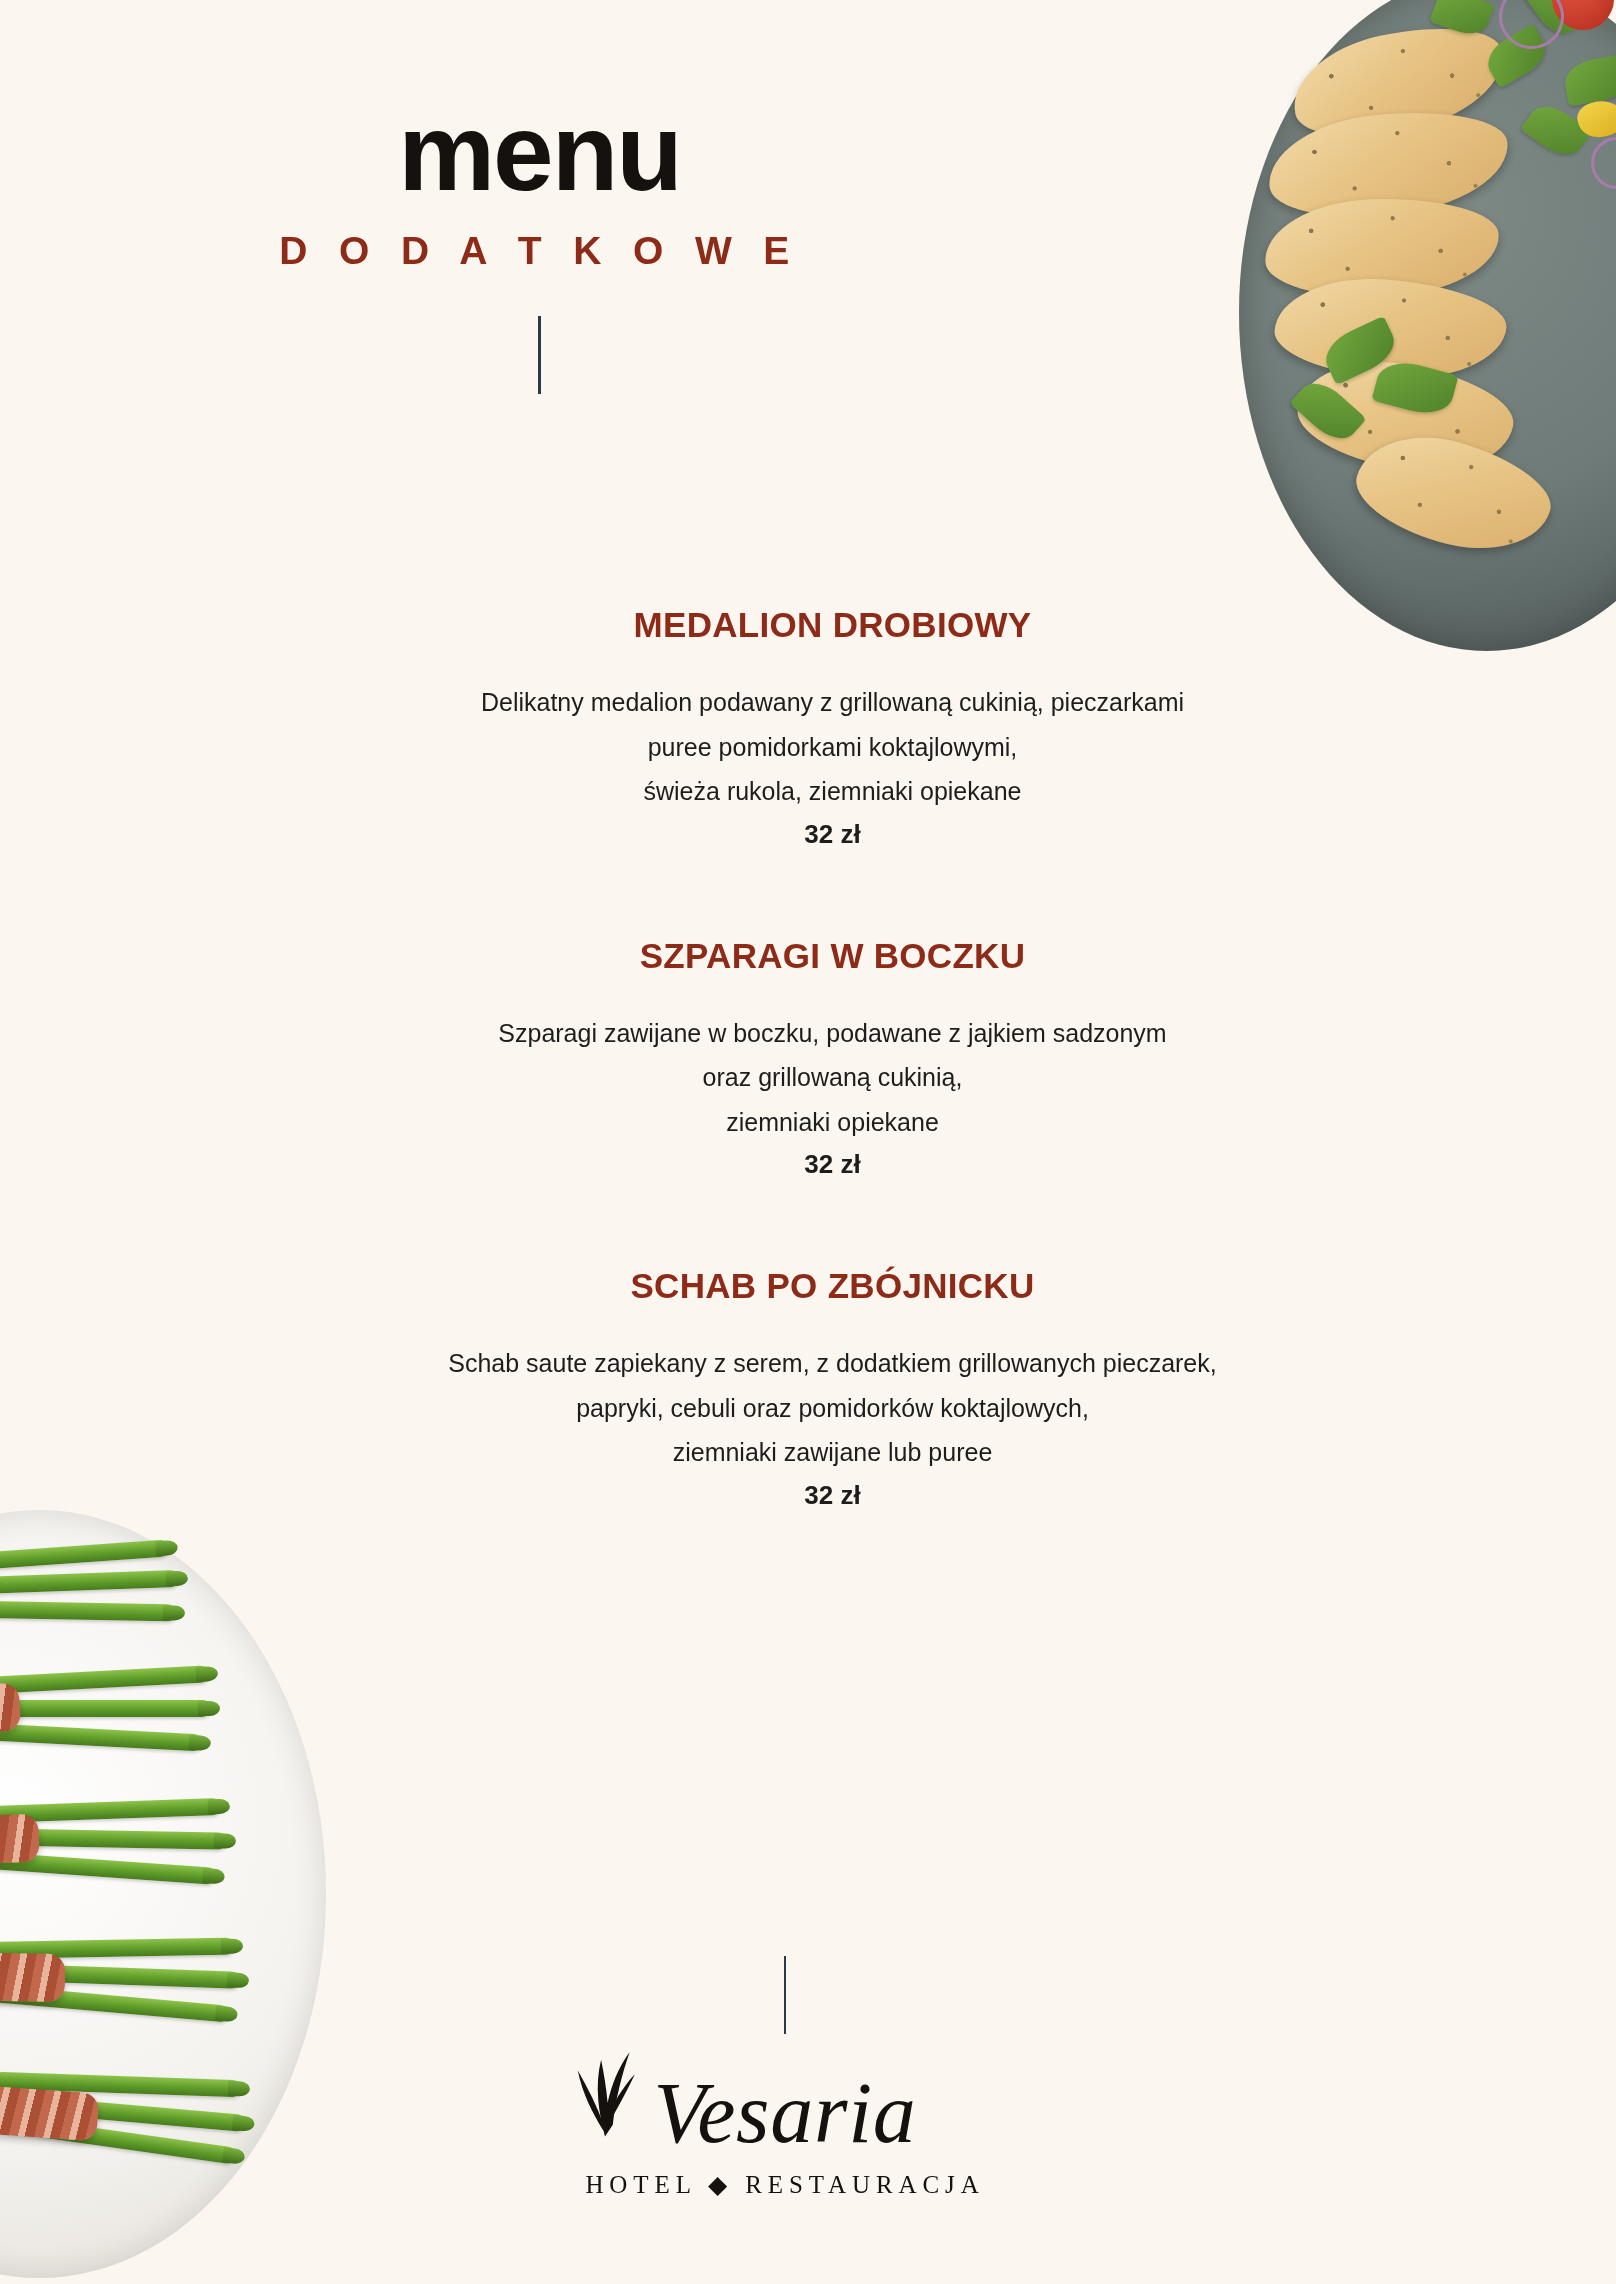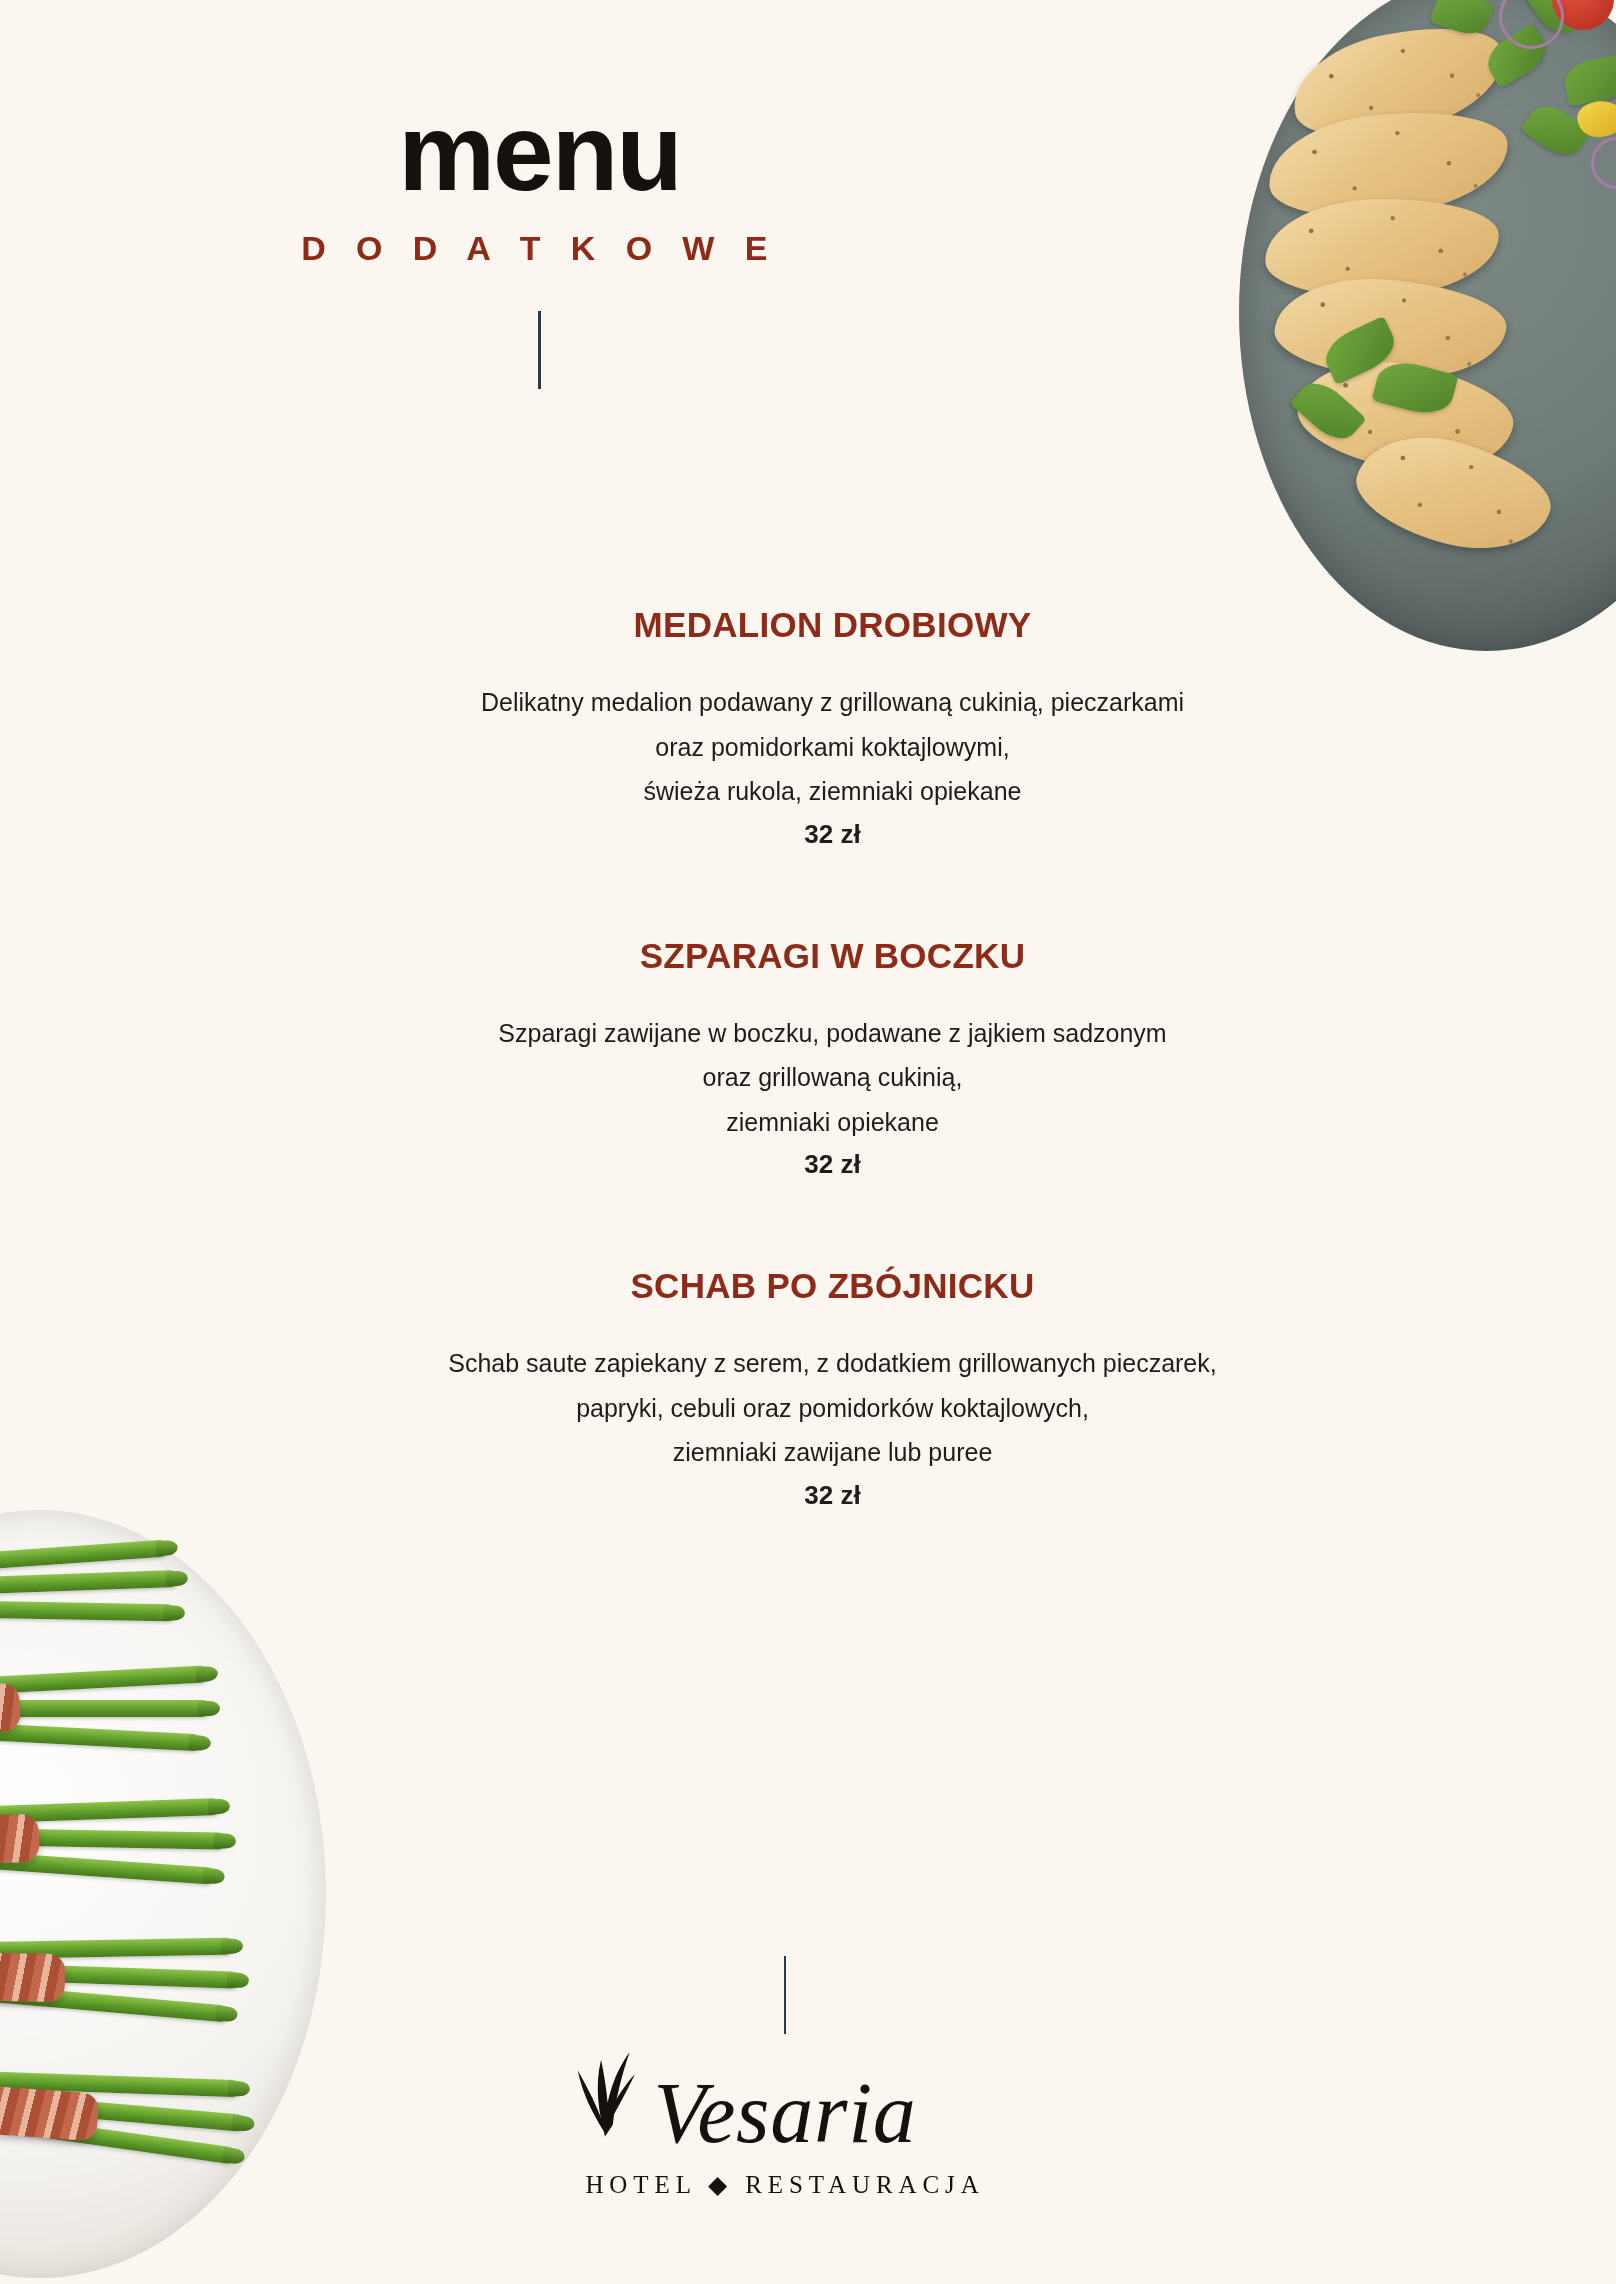--- a/index.html
+++ b/index.html
@@ -144,21 +144,21 @@
   .title {
     font-size: 109px;
     font-weight: 700;
     letter-spacing: -2px;
     line-height: 1;
     margin: 0;
     color: #14110f;
   }
   .subtitle {
     margin: 22px 0 0 0;
-    font-size: 34px;
+    font-size: 39px;
     font-weight: 700;
     letter-spacing: 10.4px;
     color: #8e2b18;
   }
   .divider {
     width: 2.6px;
     height: 78px;
     background: #2b3a4a;
     margin: 43px auto 0 auto;
   }
@@ -305,21 +305,21 @@
     <h1 class="title">menu</h1>
     <div class="subtitle">D O D A T K O W E</div>
     <div class="divider"></div>
   </div>
 
   <div class="menu-list">
 
     <div class="menu-item">
       <h2 class="item-name">MEDALION DROBIOWY</h2>
       <p class="item-desc">Delikatny medalion  podawany z grillowaną cukinią, pieczarkami</p>
-      <p class="item-desc">oraz pomidorkami koktajlowymi,</p>
+      <p class="item-desc">puree pomidorkami koktajlowymi,</p>
       <p class="item-desc">świeża rukola, ziemniaki opiekane</p>
       <p class="item-price">32 zł</p>
     </div>
 
     <div class="menu-item">
       <h2 class="item-name">SZPARAGI W BOCZKU</h2>
       <p class="item-desc">Szparagi zawijane w boczku, podawane z jajkiem sadzonym</p>
       <p class="item-desc">oraz grillowaną cukinią,</p>
       <p class="item-desc">ziemniaki opiekane</p>
       <p class="item-price">32 zł</p>

